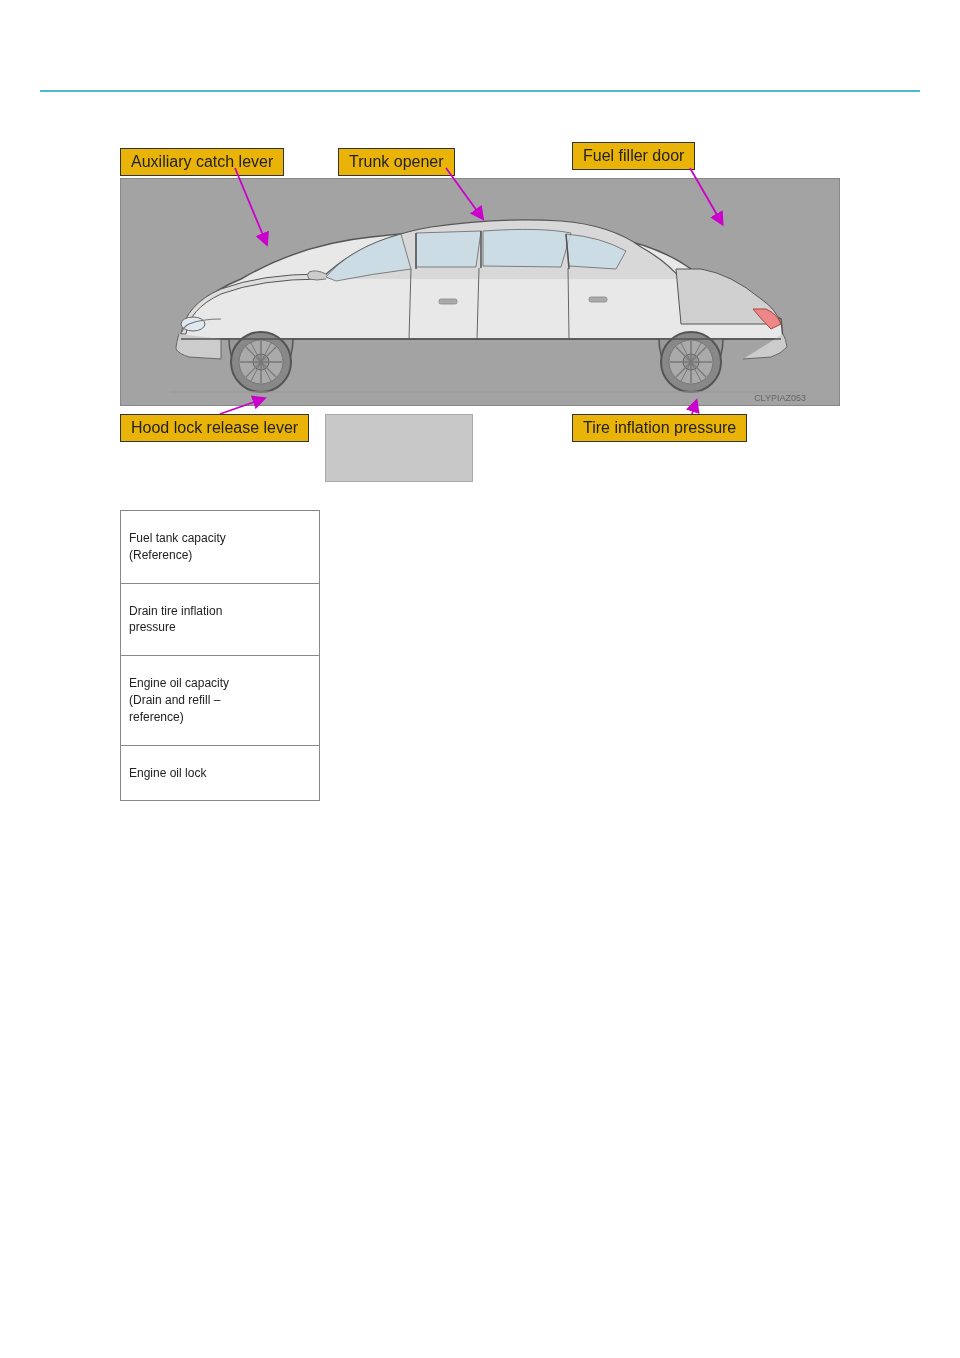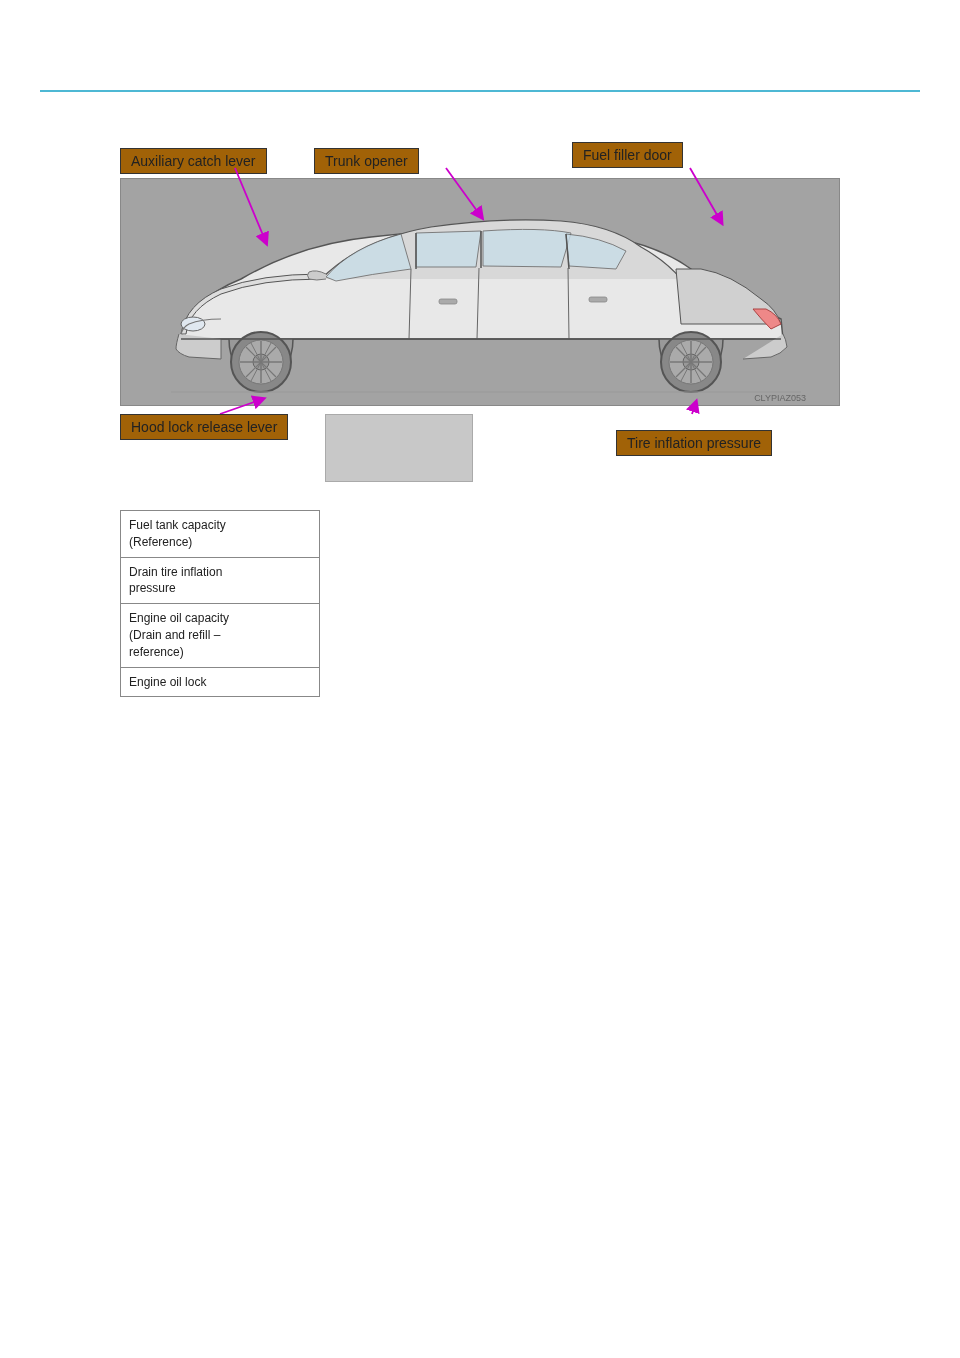--- a/index.html
+++ b/index.html
@@ -33,67 +33,66 @@
     .specs-table {
       margin-top: 30px;
       margin-left: 180px;
       width: 200px;
       border: 1.5px solid #888;
       border-collapse: collapse;
     }
 
     .specs-table td {
       border: 1.5px solid #888;
-      padding: 6px 8px;
+      padding: 19px 8px;
       font-size: 12px;
       vertical-align: top;
       line-height: 1.4;
     }
 
     .specs-table .label-cell {
       font-weight: 400;
     }
 
     .label-below-left {
-      font-size: 14px;
+      font-size: 16px;
       border: 1.5px solid #333;
       padding: 4px 10px;
-      background: #a16207;
+      background: #eab308;
     }
 
     
     .lbl-auxiliary {
       position: absolute;
       left: 0;
       top: 38px;
     }
 
     .lbl-trunk {
       position: absolute;
-      left: 194px;
+      left: 218px;
       top: 38px;
     }
 
     .lbl-fuel {
       position: absolute;
       left: 452px;
       top: 32px;
     }
 
     .lbl-hood {
       position: absolute;
       left: 0;
       top: 304px;
     }
 
     .lbl-tire {
       position: absolute;
       left: 452px;
-      top: 320px;
-      margin-left: 44px;
+      top: 304px;
     }
 
     .lbl-mid-blank {
       position: absolute;
       left: 205px;
       top: 304px;
       width: 148px;
       height: 68px;
       background: #c8c8c8;
       border: 1px solid #aaa;

